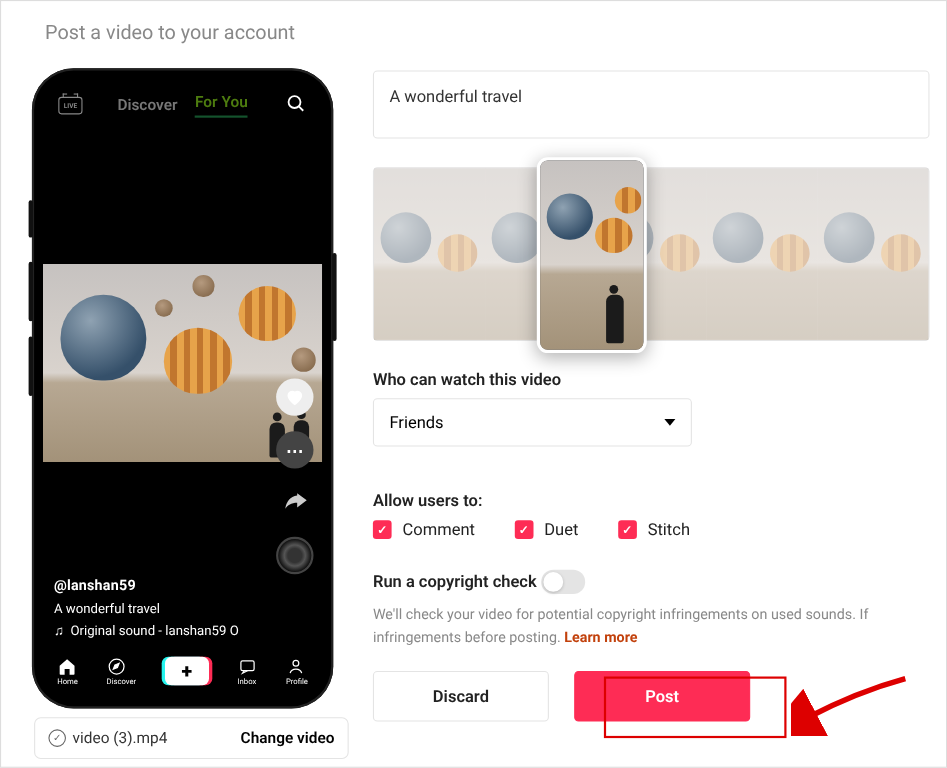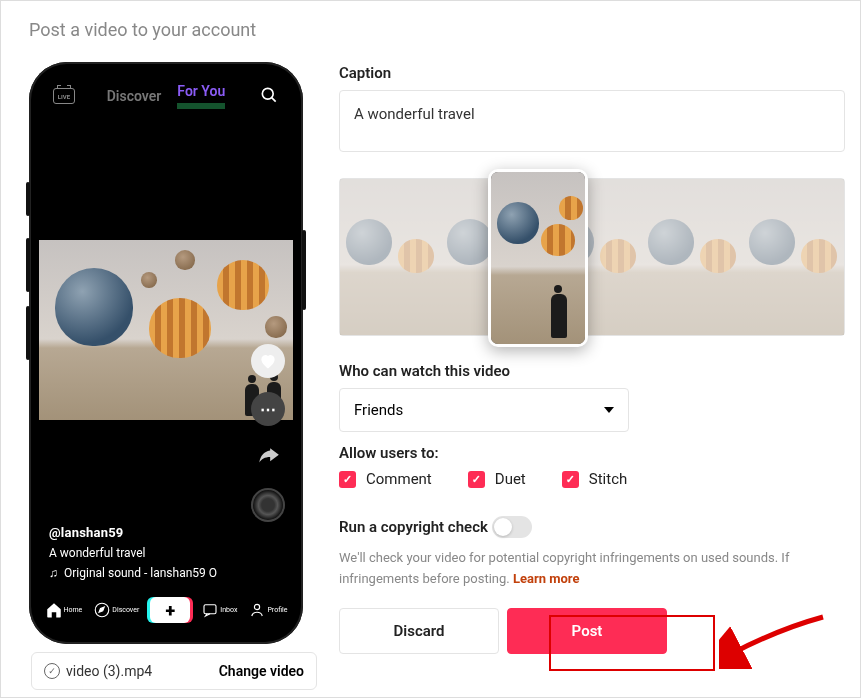--- a/index.html
+++ b/index.html
@@ -1,18 +1,18 @@
 <!DOCTYPE html>
 <html><head>
   <meta charset="utf-8">
   <style>
     * { margin: 0; padding: 0; box-sizing: border-box; font-family: -apple-system, BlinkMacSystemFont, "Segoe UI", Roboto, Helvetica, Arial, sans-serif; }
     body { width: 861px; height: 698px; background: #fff; position: relative; border: 1px solid #ddd; }
 
-    .page-header { padding: 18px 28px 10px; }
+    .page-header { padding: 18px 28px 10px; margin-left: 12px; }
     .page-title { color: #888; font-size: 18px; font-weight: 400; }
 
     .content { display: flex; gap: 20px; padding: 0 0 0 28px; }
 
     
     .phone-col { width: 290px; position: relative; padding-top: 12px; }
     .phone { width: 274px; height: 582px; background: #000; border-radius: 38px; padding: 10px; position: relative; box-shadow: 0 0 0 2px #222 inset; }
     .phone-btn-l1, .phone-btn-l2, .phone-btn-l3 { position: absolute; left: -3px; width: 4px; background: #111; border-radius: 2px; }
     .phone-btn-l1 { top: 120px; height: 34px; }
     .phone-btn-l2 { top: 176px; height: 54px; }
@@ -21,69 +21,69 @@
 
     .screen { width: 100%; height: 100%; background: #000; border-radius: 30px; overflow: hidden; position: relative; display: flex; flex-direction: column; }
 
     .topbar { height: 48px; display: flex; align-items: center; justify-content: space-between; padding: 0 14px; color: #fff; font-size: 13px; }
     .topbar-left { width: 26px; }
     .live-icon { width: 22px; height: 16px; border: 1.5px solid #888; border-radius: 3px; display: flex; align-items: center; justify-content: center; font-size: 6px; color: #888; font-weight: bold; position: relative; }
     .live-icon::before { content: ""; position: absolute; top: -4px; left: 3px; width: 3px; height: 3px; border-top: 1.5px solid #888; border-left: 1.5px solid #888; }
     .live-icon::after { content: ""; position: absolute; top: -4px; right: 3px; width: 3px; height: 3px; border-top: 1.5px solid #888; border-right: 1.5px solid #888; }
     .topbar-tabs { display: flex; gap: 16px; align-items: center; }
     .topbar-tab { color: #777; font-weight: 600; font-size: 14px; }
-    .topbar-tab.active { color: #8b5cf6; border-bottom: 6px solid #14532d; padding-bottom: 4px; }
+    .topbar-tab.active { color: #4d7c0f; border-bottom: 2px solid #14532d; padding-bottom: 4px; }
     .topbar-right { width: 26px; display: flex; justify-content: flex-end; }
 
     .video-area { flex: 1; position: relative; background: #000; }
     .video-frame { position: absolute; top: 120px; left: 0; right: 0; height: 180px; overflow: hidden; }
     .side-actions { position: absolute; right: 8px; bottom: 64px; display: flex; flex-direction: column; gap: 14px; align-items: center; }
     .side-btn { width: 34px; height: 34px; border-radius: 50%; display: flex; align-items: center; justify-content: center; color: #fff; }
     .side-heart { background: #eee; }
     .side-comment { background: #444; }
     .side-spin { width: 34px; height: 34px; border-radius: 50%; background: radial-gradient(circle, #333 30%, #555 45%, #111 70%); border: 2px solid #444; }
 
     .video-meta { position: absolute; bottom: 6px; left: 10px; right: 48px; color: #fff; font-size: 12px; display: flex; flex-direction: column; gap: 6px; }
     .video-user { font-weight: 700; font-size: 13px; letter-spacing: .2px; }
     .video-cap { font-size: 12px; }
     .video-sound { display: flex; align-items: center; gap: 6px; font-size: 12px; }
 
     .bottom-nav { height: 48px; background: #000; display: flex; align-items: center; justify-content: space-around; }
-    .bn-item { display: flex; flex-direction: row; align-items: center; gap: 1px; color: #fff; font-size: 7px; }
+    .bn-item { display: flex; flex-direction: column; align-items: flex-start; gap: 1px; color: #fff; font-size: 7px; }
     .bn-plus { width: 40px; height: 26px; background: #fff; border-radius: 6px; display: flex; align-items: center; justify-content: center; font-weight: 900; color: #000; font-size: 18px; box-shadow: -3px 0 0 #25F4EE, 3px 0 0 #FE2C55; }
 
     .file-row { margin: 8px 2px 0; display: flex; align-items: center; justify-content: space-between; padding: 10px 12px; border: 1px solid #e4e4e4; border-radius: 6px; font-size: 14px; }
     .file-left { display: flex; align-items: center; gap: 6px; color: #333; }
     .check-circle { width: 16px; height: 16px; border-radius: 50%; border: 1.5px solid #666; display: flex; align-items: center; justify-content: center; font-size: 9px; color: #666; }
     .change-link { font-weight: 600; cursor: pointer; }
 
     
     .form-col { flex: 1; padding-top: 14px; }
     .label { font-size: 15px; font-weight: 600; color: #222; margin-bottom: 8px; }
     .caption-input { width: 100%; max-width: 506px; border: 1px solid #e4e4e4; border-radius: 4px; padding: 14px 14px 28px; font-size: 15px; color: #333; margin-bottom: 26px; }
 
     .cover-strip { position: relative; width: 506px; height: 158px; border: 1px solid #e4e4e4; border-radius: 4px; overflow: visible; margin-bottom: 26px; background: #f2efec; }
     .cover-strip-inner { position: absolute; inset: 0; display: flex; }
     .thumb { flex: 1; position: relative; opacity: .35; }
     .frame-selector { position: absolute; left: 148px; top: -10px; width: 100px; height: 178px; border: 3px solid #fff; border-radius: 10px; box-shadow: 0 4px 16px rgba(0,0,0,.3); background: #555; overflow: hidden; }
 
-    .select-wrap { width: 290px; border: 1px solid #e4e4e4; border-radius: 4px; padding: 12px 14px; display: flex; justify-content: space-between; align-items: center; font-size: 15px; margin-bottom: 12px; cursor: pointer; }
+    .select-wrap { width: 290px; border: 1px solid #e4e4e4; border-radius: 4px; padding: 12px 14px; display: flex; justify-content: space-between; align-items: center; font-size: 15px; margin-bottom: 40px; cursor: pointer; }
     .select-wrap .caret { border-left: 5px solid transparent; border-right: 5px solid transparent; border-top: 6px solid #000; }
 
     .check-row { display: flex; gap: 36px; align-items: center; margin-bottom: 28px; }
     .check-item { display: flex; align-items: center; gap: 10px; font-size: 15px; color: #222; }
     .checkbox { width: 17px; height: 17px; border-radius: 3px; background: #FE2C55; display: flex; align-items: center; justify-content: center; color: #fff; font-size: 11px; font-weight: bold; }
 
     .copyright-row { display: flex; align-items: center; gap: 4px; margin-bottom: 10px; }
     .toggle { width: 40px; height: 22px; border-radius: 11px; background: #e4e4e4; position: relative; }
     .toggle::after { content: ""; position: absolute; left: 2px; top: 2px; width: 18px; height: 18px; background: #fff; border-radius: 50%; box-shadow: 0 1px 3px rgba(0,0,0,.2); }
     .help-text { font-size: 13px; color: #888; line-height: 1.6; margin-bottom: 18px; max-width: 520px; }
     .help-text .learn { font-weight: 700; color: #c2410c; cursor: pointer; }
 
-    .btn-row { display: flex; gap: 8px; text-align: right; }
+    .btn-row { display: flex; gap: 23px; text-align: right; }
     .btn { height: 46px; min-width: 160px; border-radius: 4px; font-size: 15px; font-weight: 600; display: flex; align-items: center; justify-content: center; cursor: pointer; }
     .btn-discard { border: 1px solid #e4e4e4; color: #222; background: #fff; }
     .btn-post { background: #FE2C55; color: #fff; border: 1px solid #FE2C55; }
 
     .post-highlight { position: absolute; left: 548px; top: 614px; width: 166px; height: 56px; border: 2px solid #d00; pointer-events: none; }
     .arrow { position: absolute; left: 718px; top: 608px; pointer-events: none; }
 
     
     .scene-sky { position: absolute; inset: 0; background: linear-gradient(#c6c2c0, #d9d3cd 55%, #b7a893 60%, #a39279 100%); }
     .balloon { position: absolute; border-radius: 50% 50% 48% 48%; }
@@ -199,21 +199,20 @@
     <div class="file-row">
       <div class="file-left">
         <span class="check-circle">✓</span>
         <span>video (3).mp4</span>
       </div>
       <span class="change-link">Change video</span>
     </div>
   </div>
 
   <div class="form-col">
-    <div class="label">Caption</div>
     <div class="caption-input">A wonderful travel</div>
 
     <div class="cover-strip">
       <div class="cover-strip-inner">
         <div class="thumb">
             <div class="scene-sky"></div>
           <div class="balloon b-blue" style="left:6px; top:40px; width:46px; height:46px;"></div>
           <div class="balloon b-orange" style="left:58px; top:60px; width:36px; height:34px;"></div>
         </div>
         <div class="thumb">

